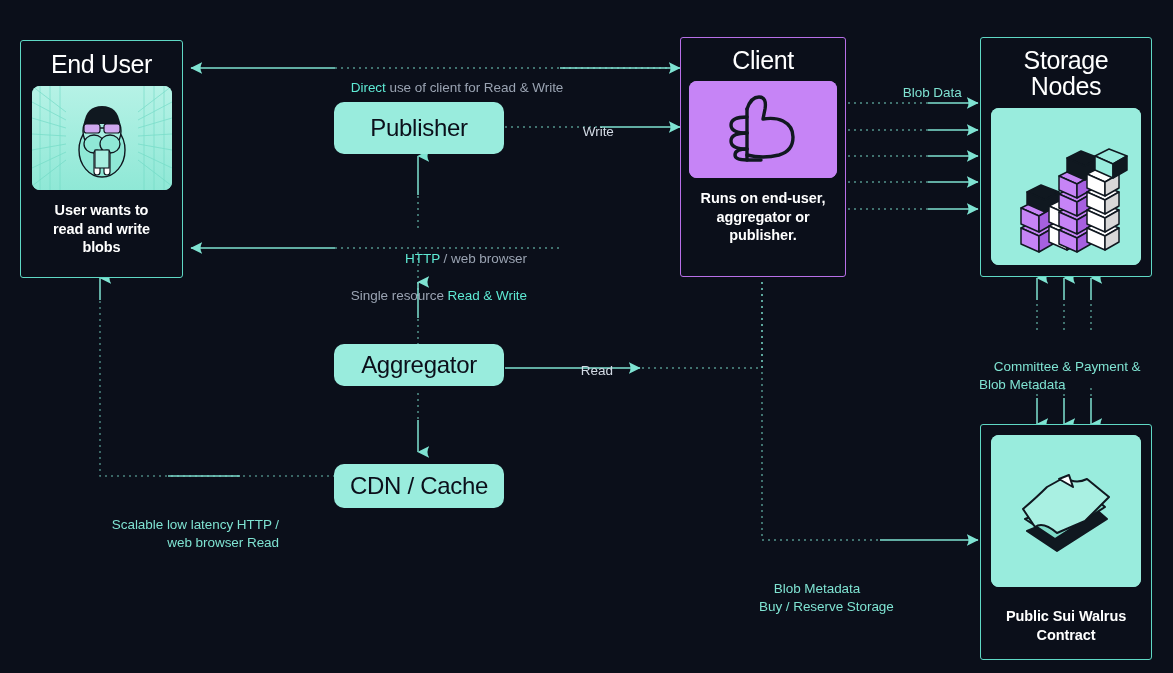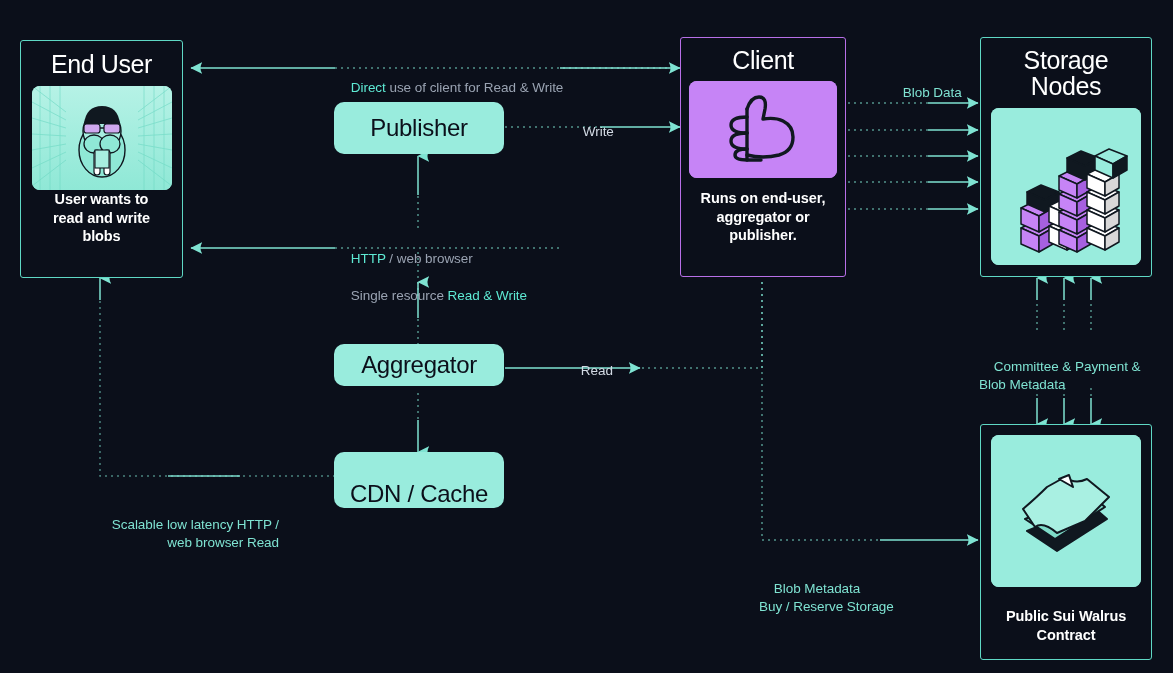--- a/index.html
+++ b/index.html
@@ -223,36 +223,36 @@
         <path d="M68,42 L72,42" stroke="#101820" stroke-width="1.4"></path>
 
         <ellipse cx="62" cy="58" rx="10" ry="9" fill="#8fe8d6" stroke="#101820" stroke-width="1.3"></ellipse>
         <ellipse cx="78" cy="58" rx="10" ry="9" fill="#8fe8d6" stroke="#101820" stroke-width="1.3"></ellipse>
 
         <rect x="62" y="64" width="6" height="25" rx="3" fill="#ffffff" stroke="#101820" stroke-width="1.2"></rect>
         <rect x="72" y="64" width="6" height="25" rx="3" fill="#ffffff" stroke="#101820" stroke-width="1.2"></rect>
         <rect x="63" y="64" width="14" height="18" fill="#a8eee0" stroke="#101820" stroke-width="1.1"></rect>
       </svg>
     </div>
-    <div class="card-caption" style="">
+    <div class="card-caption" style="margin-top:11px;">
       <span style="white-space:pre-line;">User wants to
 read and write
 blobs</span>
     </div>
   </div>
 
   <div class="pill" style="left:334px; top:102px; width:170px; height:52px;">
     <span>Publisher</span>
   </div>
 
   <div class="pill" style="left:334px; top:344px; width:170px; height:42px;">
     <span>Aggregator</span>
   </div>
 
-  <div class="pill" style="left:334px; top:452px; width:170px; height:56px;align-items:flex-end;">
+  <div class="pill" style="left:334px; top:464px; width:170px; height:44px;">
     <span>CDN / Cache</span>
   </div>
 
   <div class="card purple" style="left:680px; top:37px; width:166px; height:240px; padding:9px 9px 12px;">
     <div class="card-title">Client</div>
     <div class="panel purple" style="width:148px; height:97px; margin-top:8px;">
       <svg viewBox="0 0 148 97" width="148" height="97">
         <rect width="148" height="97" fill="#c684f6"></rect>
         <g fill="none" stroke="#101820" stroke-width="3.4" stroke-linejoin="round" stroke-linecap="round">
           <path d="M58,28 Q62,16 70,16 Q78,16 76,28 L74,38 Q86,36 94,40 Q104,45 104,56 Q104,70 90,74 Q74,78 58,74"></path>
@@ -369,21 +369,21 @@
   </div>
 
   <div class="lbl" style="left:336px; top:60px;">
     <span class="t">Direct</span><span> use of client for Read &amp; Write</span>
   </div>
 
   <div class="lbl" style="left:568px; top:104px; color:#d3dae4;">
     <span>Write</span>
   </div>
 
-  <div class="lbl" style="left:336px; top:231px;">
+  <div class="lbl" style="left:336px; top:231px;text-align:right;">
     <span class="t">HTTP</span><span> / web browser</span><br>
     <span>Single resource </span><span class="t">Read &amp; Write</span>
   </div>
 
   <div class="lbl" style="left:566px; top:343px; color:#d3dae4;">
     <span>Read</span>
   </div>
 
   <div class="lbl teal" style="left:888px; top:65px;">
     <span>Blob Data</span>

